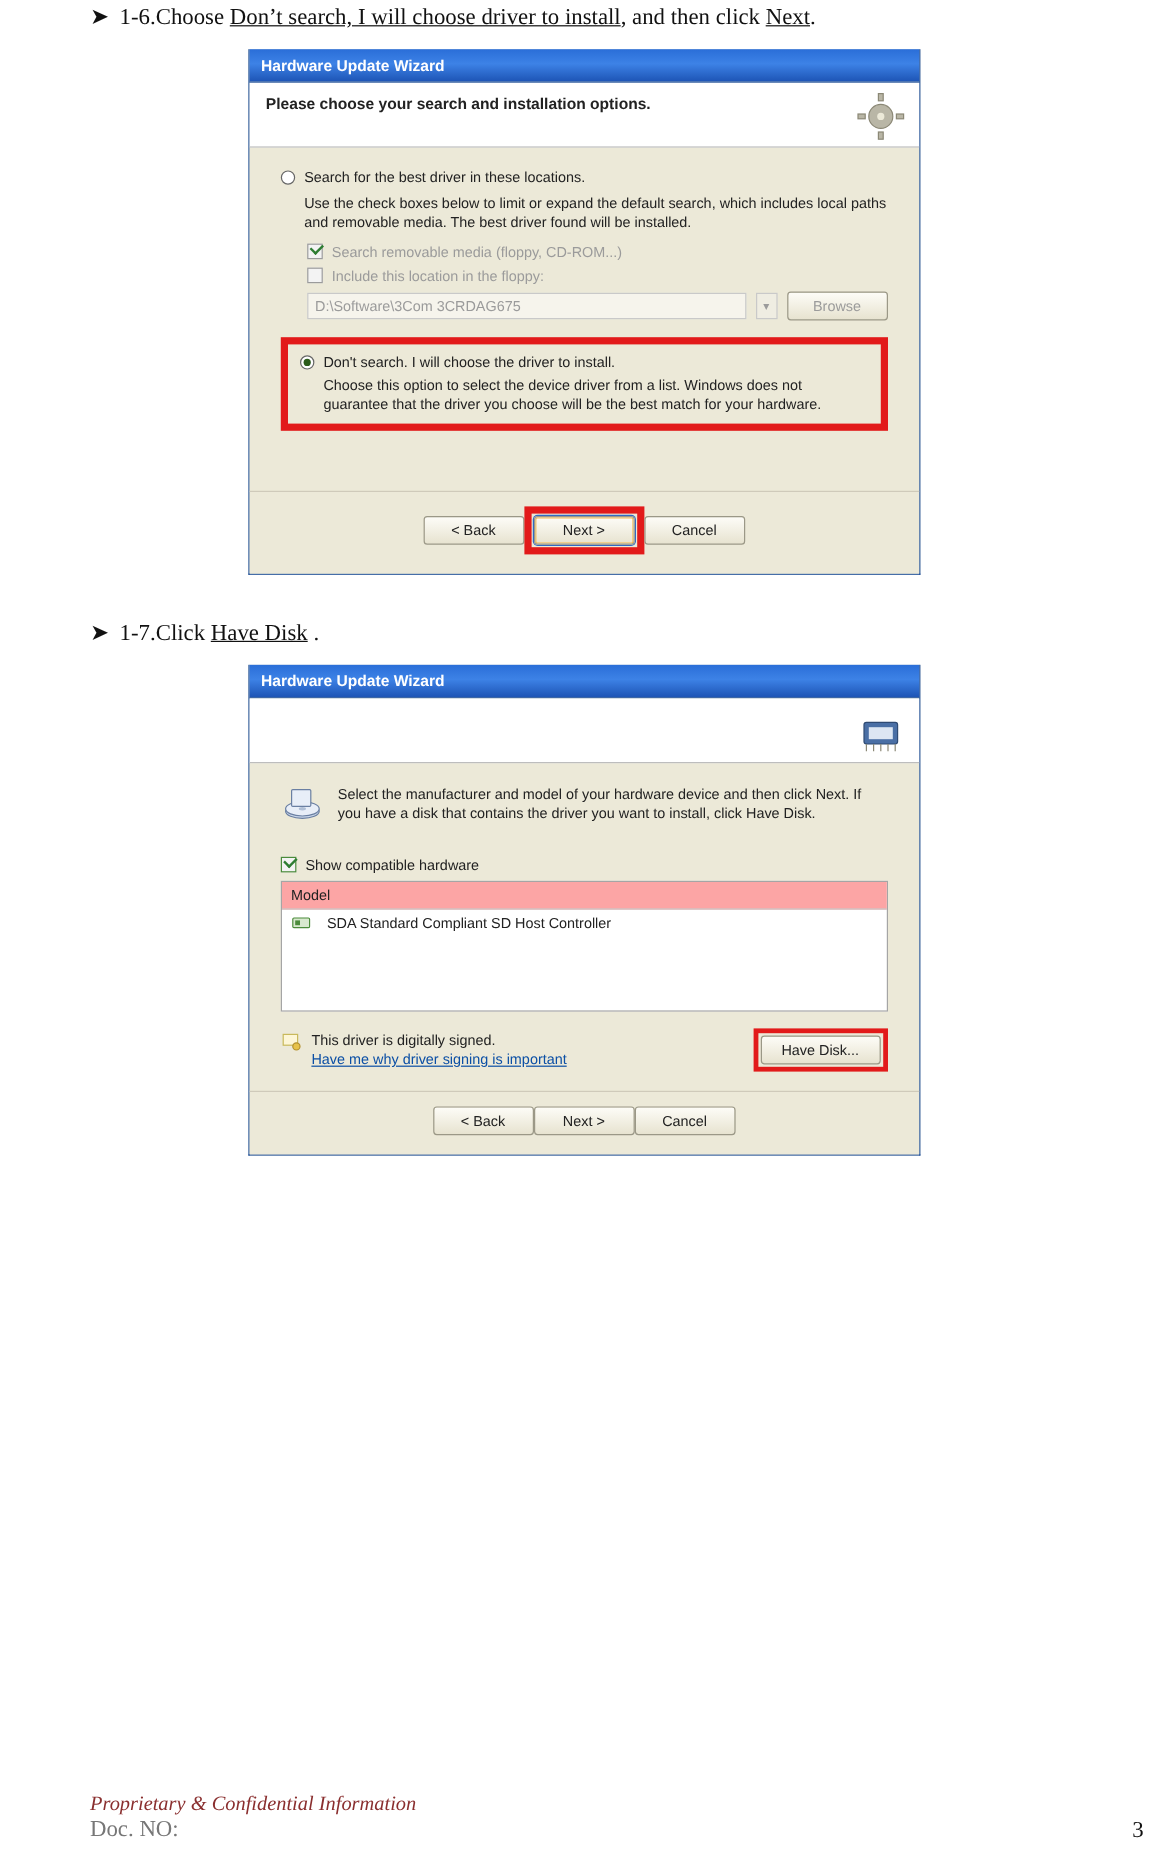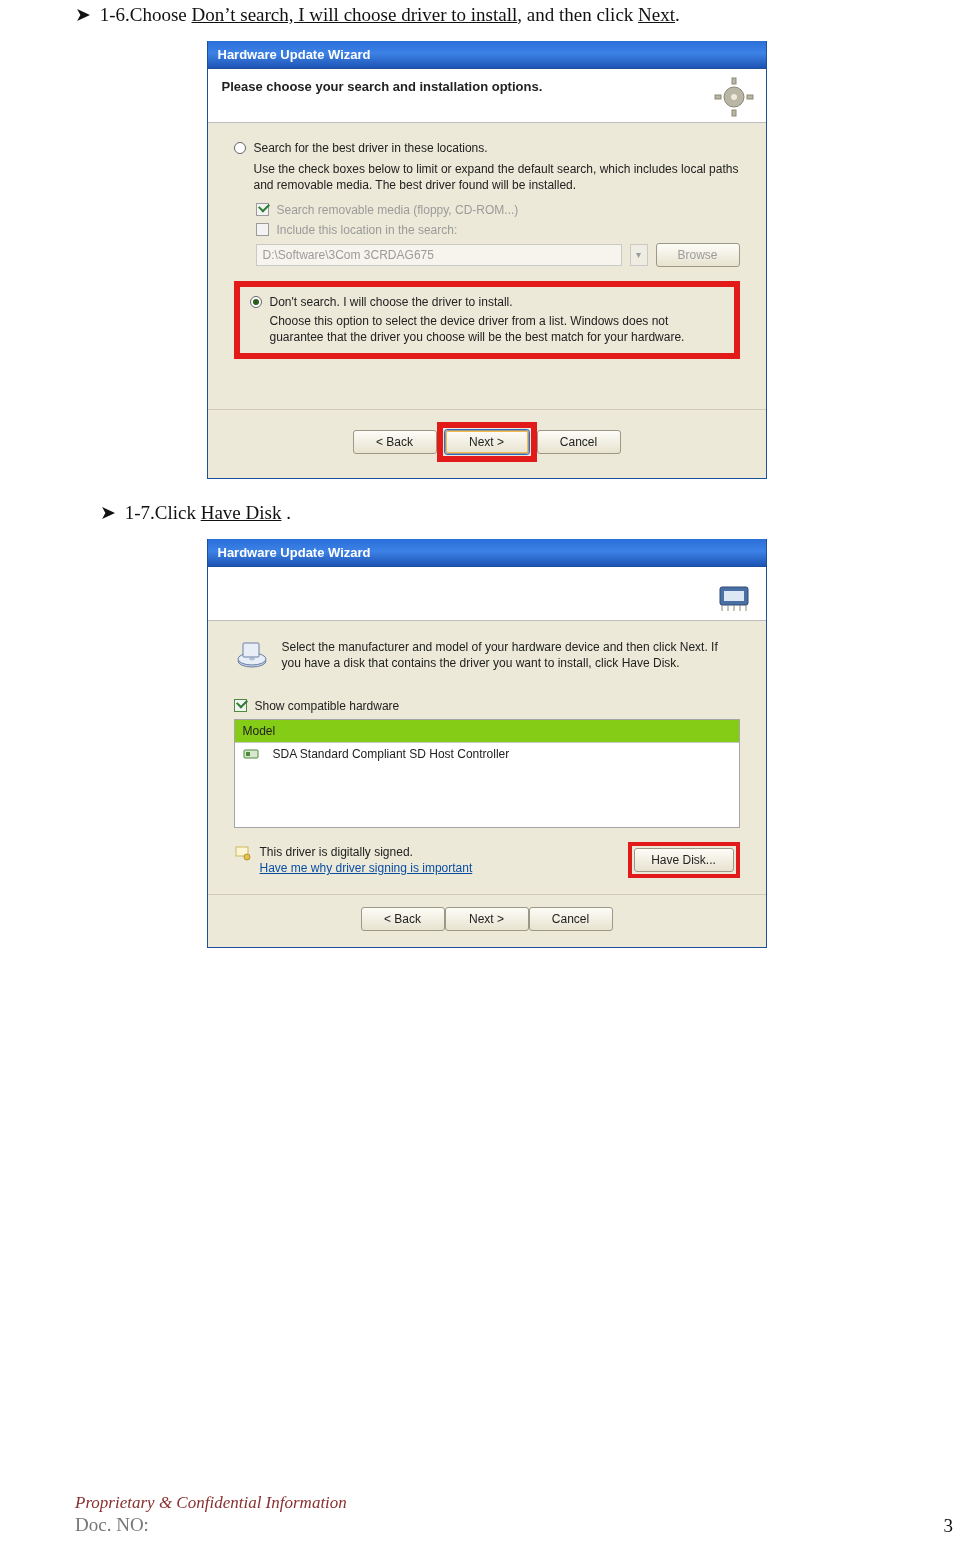--- a/index.html
+++ b/index.html
@@ -20,21 +20,21 @@
     font-size: 19px;
     line-height: 1.4;
     margin: 0 0 10px 0;
   }
   .step-line .arrow {
     font-family: Arial, sans-serif;
     margin-right: 4px;
   }
   .step-line .ul { text-decoration: underline; }
   .step-row-1 { padding-top: 2px; }
-  .step-row-2 { padding-top: 21px; margin-left: 25px; }
+  .step-row-2 { padding-top: 36px; }
 
   
   .wizard {
     width: 560px;
     margin: 12px auto 0 auto;
     font-family: Tahoma, Arial, sans-serif;
     font-size: 12px;
     color: #222;
     position: relative;
     background: #ece9d8;
@@ -184,21 +184,21 @@
 
   
   .model-box {
     border: 1px solid #a5a5a5;
     background: #fff;
     margin-top: 4px;
   }
   .model-header {
     border-bottom: 1px solid #c9c9c9;
     padding: 4px 8px;
-    background: #84cc16;
+    background: #fca5a5;
   }
   .model-list {
     height: 84px;
     overflow: hidden;
   }
   .model-item {
     display: flex; align-items: center; gap: 14px;
     padding: 4px 8px;
   }
   .dev-icon {
@@ -285,21 +285,21 @@
         <span>Search for the best driver in these locations.</span>
       </div>
       <div class="sub-text">Use the check boxes below to limit or expand the default search, which includes local paths and removable media. The best driver found will be installed.</div>
 
       <div class="check-row">
         <span class="checkmark checked"></span>
         <span class="disabled">Search removable media (floppy, CD-ROM...)</span>
       </div>
       <div class="check-row">
         <span class="checkmark"></span>
-        <span class="disabled">Include this location in the search:</span>
+        <span class="disabled">Include this location in the floppy:</span>
       </div>
       <div class="path-row">
         <input class="path-input" disabled="" value="D:\Software\3Com 3CRDAG675" style="">
         <span class="dd-arrow">▾</span>
         <span class="btn disabled">Browse</span>
       </div>
 
       <div class="red-box">
         <div class="radio-row" style="margin-bottom:4px;">
           <span class="radio-dot selected"></span>

